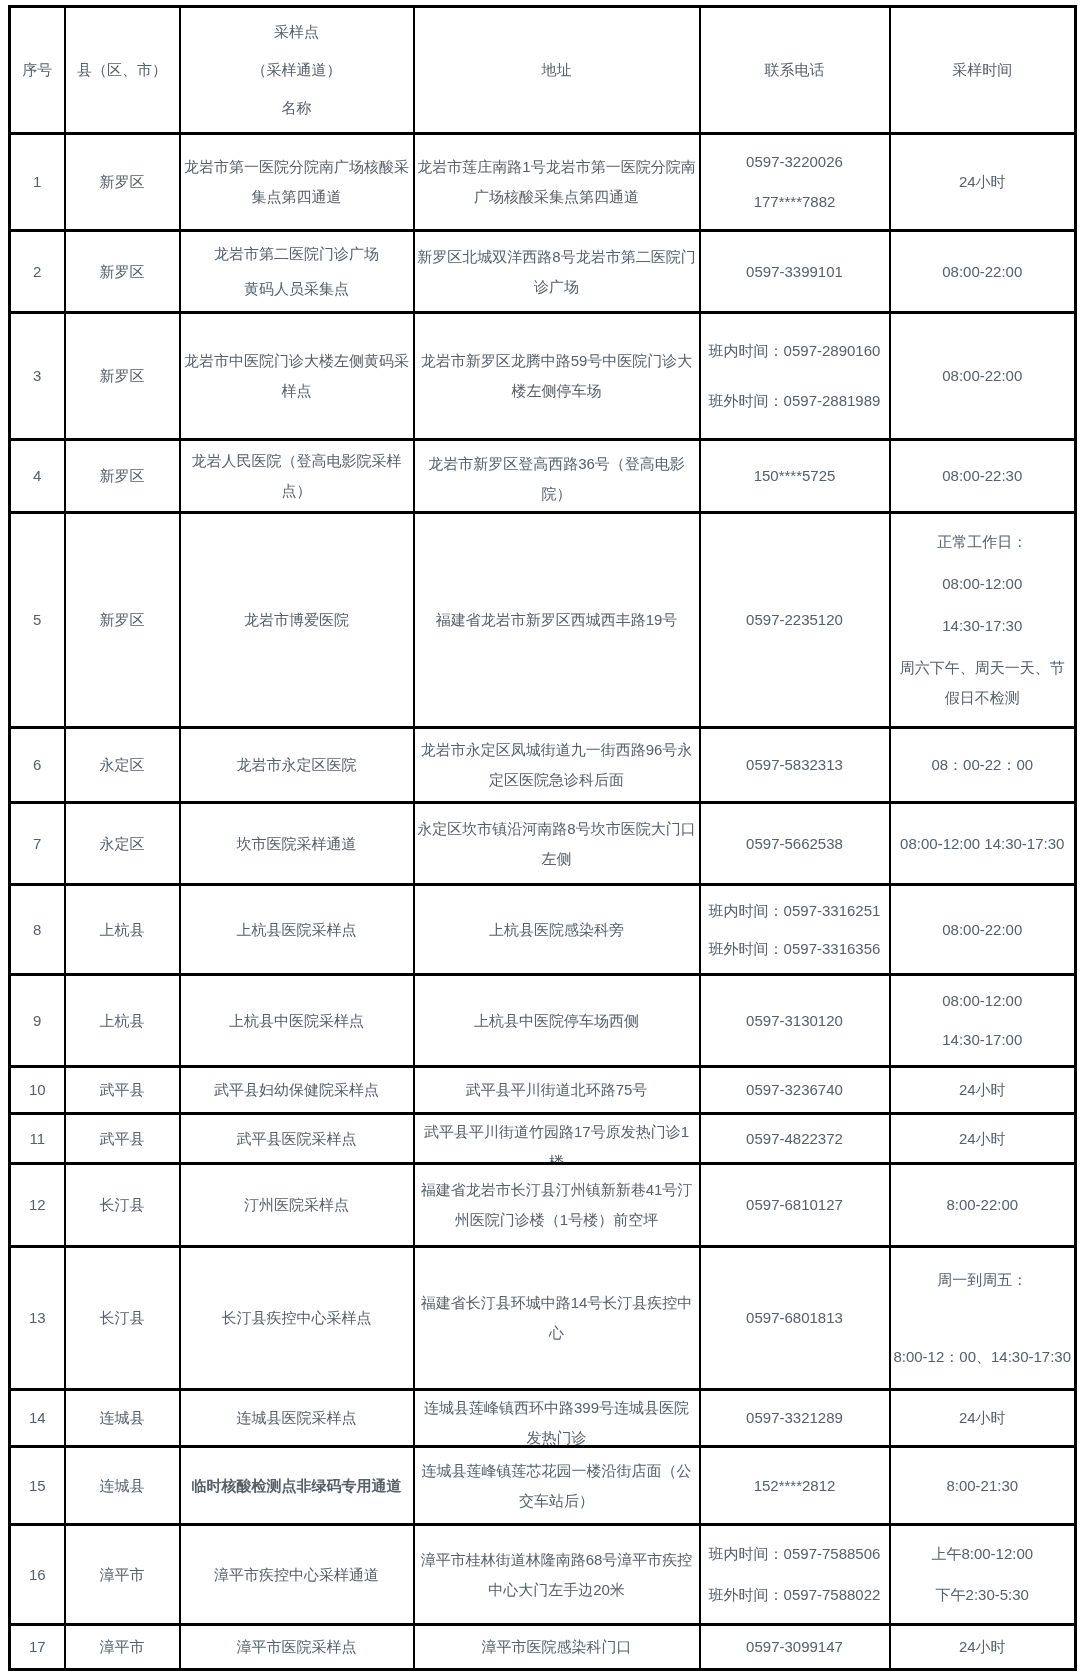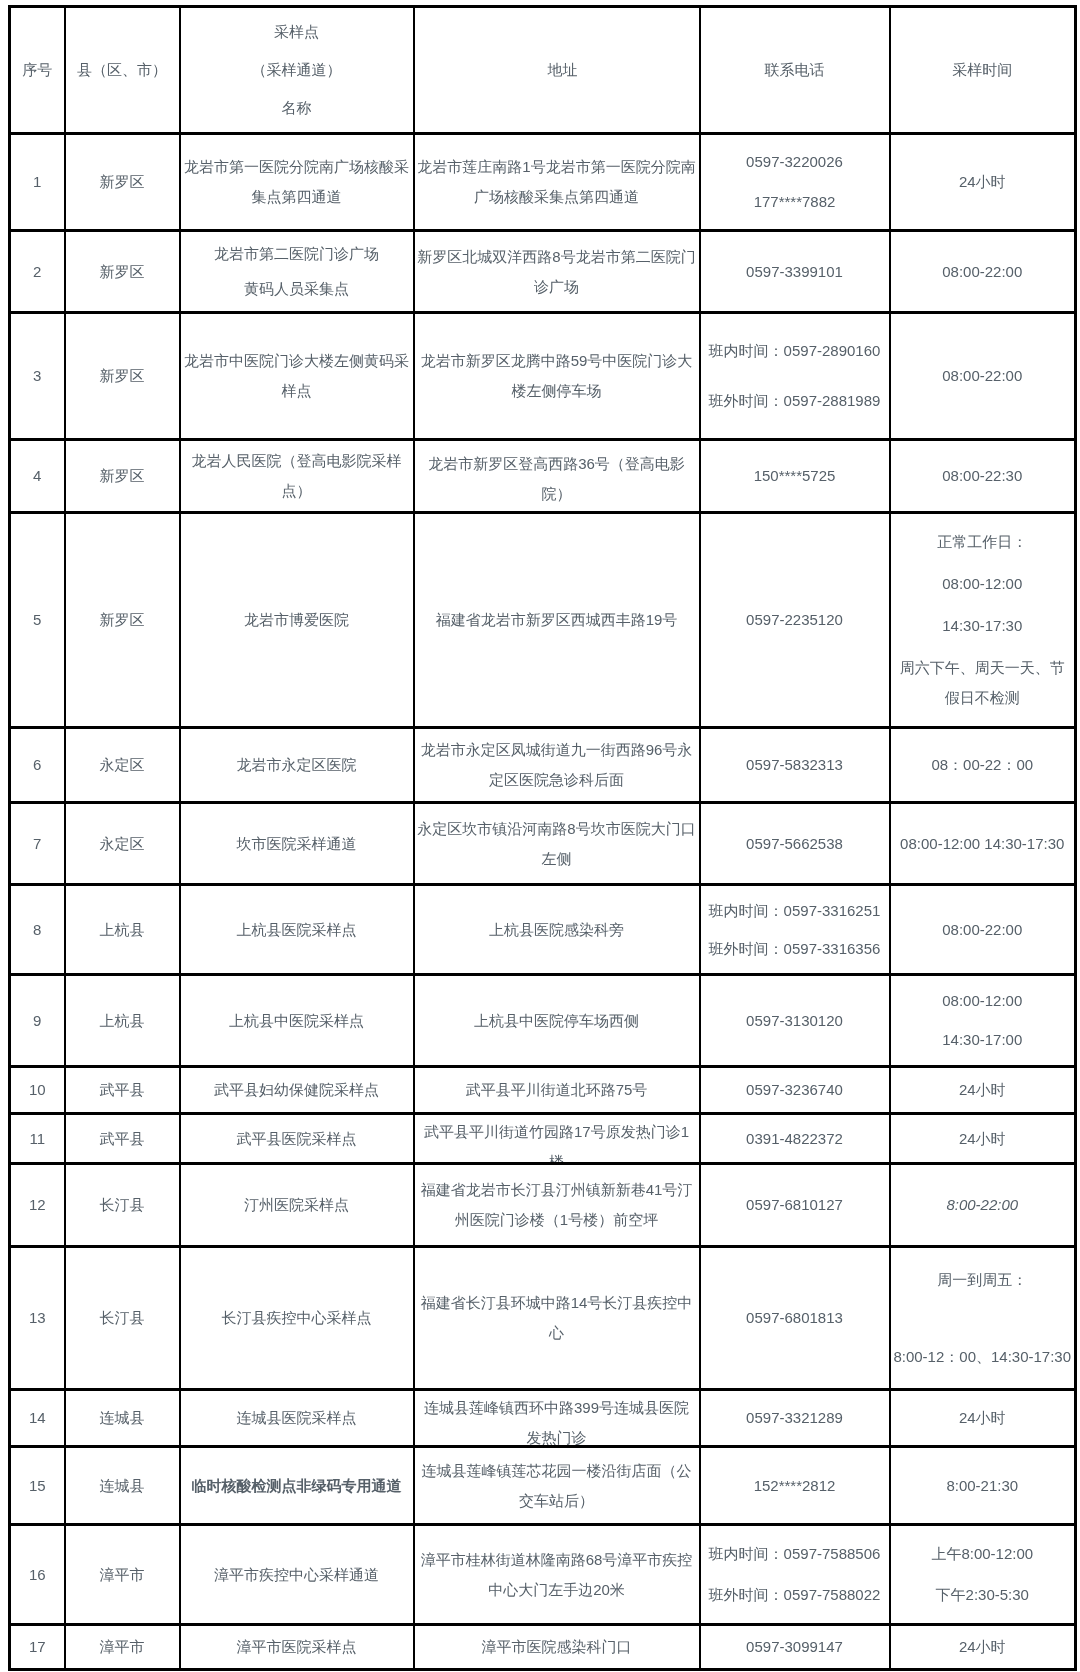--- a/index.html
+++ b/index.html
@@ -58,21 +58,21 @@
           </div>
         </th>
         <th>
           <div class="cf" style="height: 121px;">
             <div class="p">采样点</div>
             <div class="p">（采样通道）</div>
             <div class="p">名称</div>
           </div>
         </th>
         <th>
-          <div class="cf" style="height: 121px; padding-left: 6px;">
+          <div class="cf" style="height: 121px;">
             <div class="p">地址</div>
           </div>
         </th>
         <th>
           <div class="cf" style="height: 121px;">
             <div class="p">联系电话</div>
           </div>
         </th>
         <th>
           <div class="cf" style="height: 121px;">
@@ -426,21 +426,21 @@
             <div class="p">武平县医院采样点</div>
           </div>
         </td>
         <td>
           <div class="cf" style="height: 44px;">
             <div class="p">武平县平川街道竹园路17号原发热门诊1楼</div>
           </div>
         </td>
         <td>
           <div class="cf" style="height: 44px;">
-            <div class="p nw">0391-4822372</div>
+            <div class="p nw">0597-4822372</div>
           </div>
         </td>
         <td>
           <div class="cf" style="height: 44px;">
             <div class="p">24小时</div>
           </div>
         </td>
       </tr>
       <tr style="height: 73px;">
         <td>
@@ -462,21 +462,21 @@
           <div class="cf" style="height: 67px;">
             <div class="p">福建省龙岩市长汀县汀州镇新新巷41号汀州医院门诊楼（1号楼）前空坪</div>
           </div>
         </td>
         <td>
           <div class="cf" style="height: 67px;">
             <div class="p nw">0597-6810127</div>
           </div>
         </td>
         <td>
-          <div class="cf" style="height: 80px; font-style: italic;">
+          <div class="cf" style="height: 80px;">
             <div class="p nw">8:00-22:00</div>
           </div>
         </td>
       </tr>
       <tr style="height: 143px;">
         <td>
           <div class="cf" style="height: 137px;">
             <div class="p nw">13</div>
           </div>
         </td>

